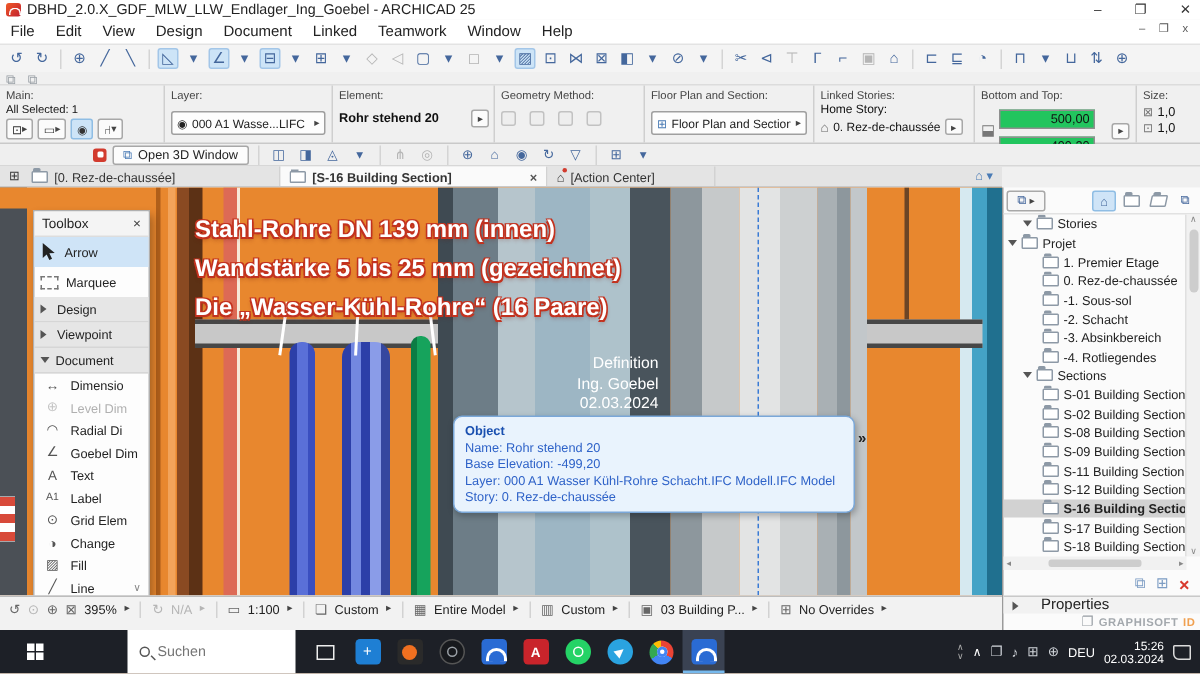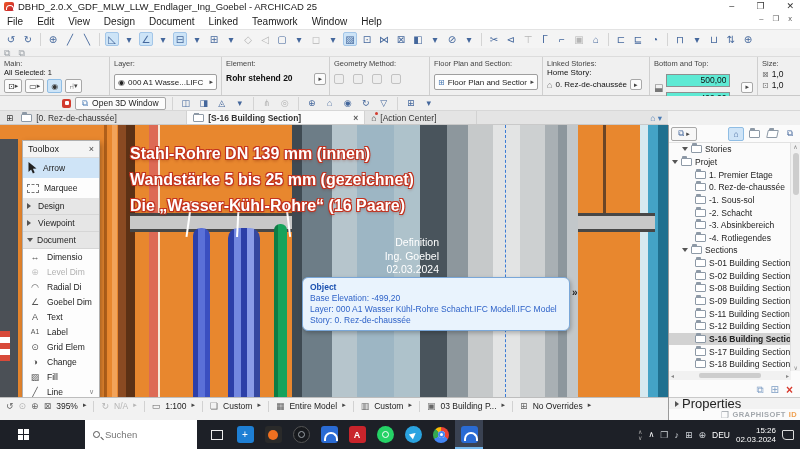--- a/index.html
+++ b/index.html
@@ -23,21 +23,21 @@
   .tsep{width:1px;height:13px;background:#d4d4d4;margin:0 2px}
   .minirow{left:4px;top:48px;display:flex;gap:8px;font-size:9px;color:#9aa0a6}
   
   .infobox{left:0;top:56px;width:800px;height:40px;background:#f0f0f0;border-top:1px solid #dcdcdc;border-bottom:1px solid #c9c9c9;display:flex}
   .isec{position:relative;height:100%;border-right:1px solid #cfcfcf;padding:2px 4px 0 4px}
   .ilab{font-size:7.5px;color:#444}
   .ival{font-size:8.5px;color:#111}
   .ibtn{display:inline-flex;align-items:center;border:1px solid #a8a8a8;background:#fbfbfb;border-radius:2px;font-size:8px;color:#333;padding:0 3px;height:14px}
   .dd{display:flex;align-items:center;border:1px solid #9f9f9f;background:#fdfdfd;border-radius:2px;height:16px;font-size:8px;color:#222;padding:0 3px;gap:3px}
   .cube{width:10px;height:10px;border:1px solid #c2c2c2;border-radius:2px;background:#eee}
-  .inp{border:1px solid #8f8f8f;background:#5eead4;height:13px;font-size:8.5px;text-align:right;
+  .inp{border:1px solid #8f8f8f;background:#22c55e;height:13px;font-size:8.5px;text-align:right;
        font-family:"Liberation Sans",sans-serif;color:#111;padding:0 3px;width:64px}
   .car8{font-size:7px;color:#444}
   
   .subbar{left:0;top:96px;width:800px;height:15px;background:#efefef;border-bottom:1px solid #d7d7d7;display:flex;align-items:center;gap:4px;padding-left:62px;font-size:9px;color:#5c6e86}
   .badge{width:9px;height:9px;background:#d23b2e;border-radius:2px;position:relative}
   .badge::after{content:"";position:absolute;left:2.5px;top:2.5px;width:4px;height:4px;background:#fff;border-radius:1px}
   .o3d{display:flex;align-items:center;gap:4px;border:1px solid #a7a7a7;background:#fcfcfc;border-radius:2px;height:13px;padding:0 6px;font-size:8.5px;color:#222}
   .tabbar{left:0;top:111px;width:668px;height:14px;background:#e4e4e4;border-bottom:1px solid #c9c9c9;display:flex;align-items:stretch;font-size:8.5px;color:#333}
   .tab{display:flex;align-items:center;gap:4px;padding:0 6px;border-right:1px solid #d2d2d2;white-space:nowrap}
   .tab.active{background:#fafafa;font-weight:bold}
@@ -79,21 +79,21 @@
   .trow{display:flex;align-items:center;height:12.65px;white-space:nowrap;overflow:hidden;gap:3px}
   .trow.lv0{padding-left:3px}.trow.lv1{padding-left:13px}.trow.lv2{padding-left:26px}
   .trow.sel{background:#d2d2d2;font-weight:bold}
   .tlab{font-size:8.5px}
   .vscroll{position:absolute;right:0;top:18px;width:10px;height:228px;background:#f1f1f1;border-left:1px solid #e0e0e0;color:#888;font-size:6px;text-align:center}
   .vthumb{position:absolute;left:1.5px;top:10px;width:6px;height:42px;background:#cdcdcd;border-radius:3px}
   .hscroll{position:absolute;left:0;top:246px;width:122px;height:9px;background:#f1f1f1;color:#888;font-size:6px;display:flex;align-items:center;justify-content:space-between;padding:0 2px}
   .hthumb{width:62px;height:5px;background:#cdcdcd;border-radius:2px}
   .navbtns{position:absolute;left:0;top:257px;width:132px;height:15px;display:flex;justify-content:flex-end;align-items:center;gap:7px;padding-right:8px;color:#7d9dc4;font-size:10px}
   .redx{color:#d83a2e;font-weight:bold;font-size:12px}
-  .props{position:absolute;left:0;top:272px;width:132px;height:12px;background:#f2f2f2;border-top:1px solid #c9c9c9;display:flex;align-items:center;gap:0;padding-left:6px;font-size:13px;color:#222}
+  .props{position:absolute;left:0;top:272px;width:132px;height:12px;background:#f2f2f2;border-top:1px solid #c9c9c9;display:flex;align-items:center;gap:12px;padding-left:6px;font-size:10px;color:#222}
   .brand{position:absolute;left:0;top:284px;width:132px;height:11px;display:flex;align-items:center;justify-content:flex-end;gap:3px;padding-right:4px;font-size:7.5px;font-weight:bold;letter-spacing:.4px;color:#a3a8ad}
   .brand .id{color:#f0a050}
   
   .statusbar{left:0;top:397px;width:668px;height:23px;background:#f2f2f2;border-top:1px solid #bdbdbd;display:flex;align-items:flex-start;padding:3px 0 0 6px;font-size:8.5px;color:#333;gap:5px}
   .sbi{color:#666;font-size:9px}
   .sbv{color:#222}
   .dim{color:#b5b5b5!important}
   .sep{width:1px;height:11px;background:#d2d2d2;margin:0 2px}
   .sbc{font-size:7px;color:#444}
   
@@ -374,20 +374,21 @@
   </div>
 
   <div class="abs defin">
     <div>Definition</div>
     <div>Ing. Goebel</div>
     <div>02.03.2024</div>
   </div>
 
   <div class="abs tooltip">
     <div class="tt">Object</div>
+    <div>Name: Rohr stehend 20</div>
     <div>Base Elevation: -499,20</div>
     <div style="white-space:nowrap;overflow:hidden">Layer: 000 A1 Wasser Kühl-Rohre Schacht.IFC Modell.IFC Model</div>
     <div>Story: 0. Rez-de-chaussée</div>
   </div>
   <div class="abs chev">»</div>
 
   <div class="abs toolbox">
     <div class="tbhead">
       <span>Toolbox</span>
       <span style="color:#444">×</span>

